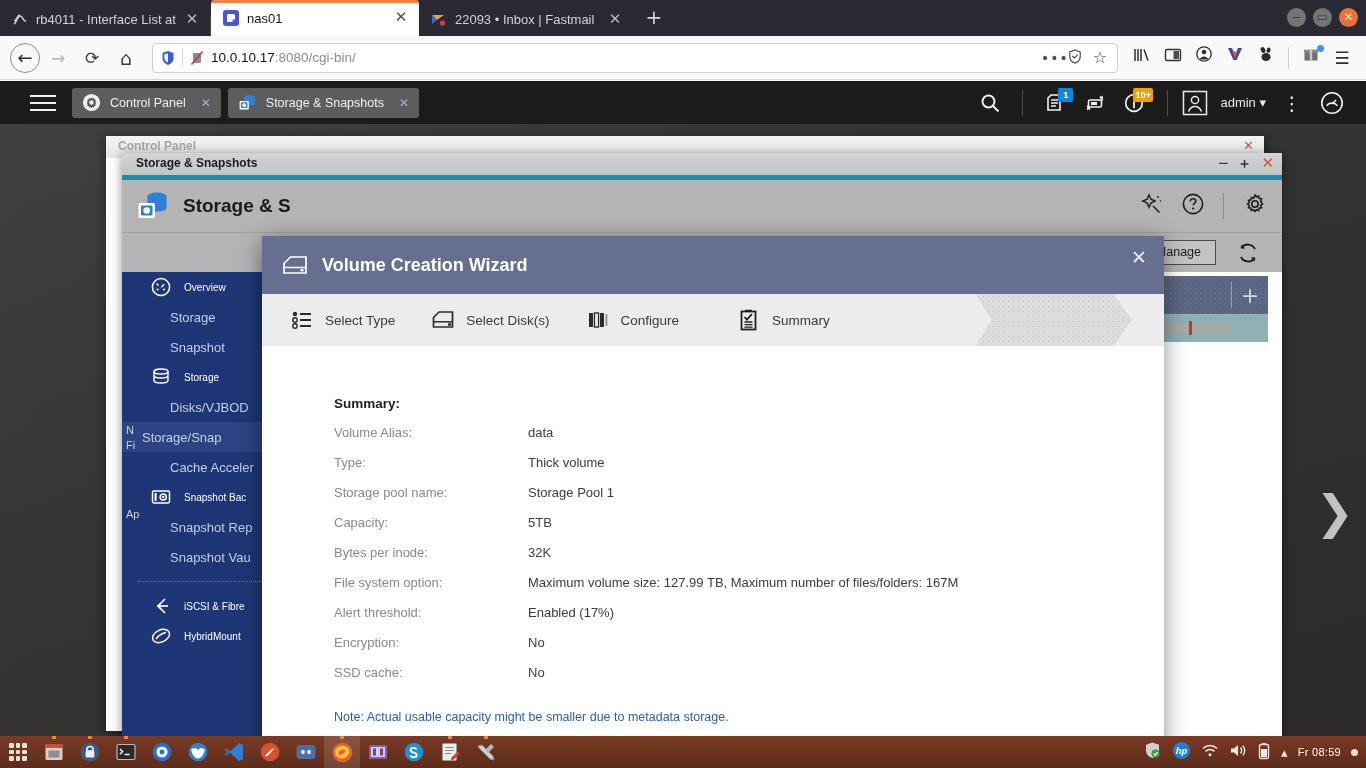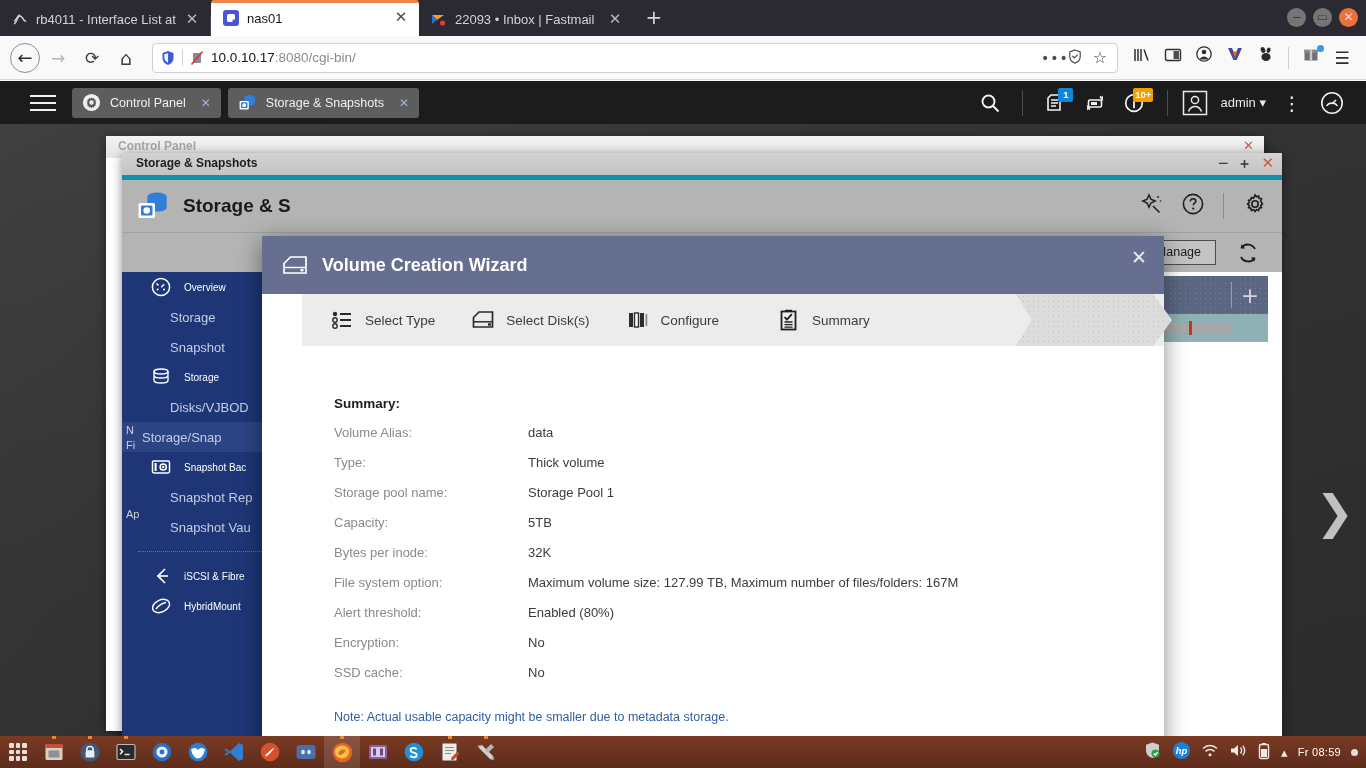--- a/index.html
+++ b/index.html
@@ -279,21 +279,21 @@
     padding-left: 20px; gap: 14px; position: relative;
   }
   #wiz-header .wtitle { color: #ffffff; font-size: 18px; font-weight: bold; }
   #wiz-close {
     position: absolute; right: 12px; top: 8px; width: 26px; height: 26px;
     color: #e9eaf0; font-size: 19px; text-align: center; line-height: 26px;
     font-family: "DejaVu Sans", sans-serif;
   }
   #wiz-steps {
     height: 52px; background: #ececec; display: flex; align-items: center;
-    position: relative; padding-left: 28px; margin-left: 40px;
+    position: relative; padding-left: 28px;
   }
   .step {
     display: flex; align-items: center; gap: 11px; height: 52px;
     padding-right: 36px; position: relative; z-index: 2;
     font-size: 13.5px; color: #3b3b3b;
   }
   .step .sic { width: 24px; height: 24px; flex: 0 0 24px; position: relative; }
   .step.active { padding-left: 22px; padding-right: 40px; }
   #step-chevron {
     position: absolute; left: 714px; top: 0; width: 156px; height: 52px;
@@ -678,20 +678,23 @@
                 </svg>
             </span>
             <span>Storage</span>
           </div>
           <div class="sbitem sub">
               <span>Disks/VJBOD</span>
             </div>
           <div class="sbitem sub active">
               <span>Storage/Snap</span>
             </div>
+          <div class="sbitem sub">
+              <span>Cache Acceler</span>
+            </div>
 
           <div class="sbitem">
             <span class="sbic">
               <svg width="22" height="22" viewBox="0 0 22 22">
                   <rect x="2.5" y="5" width="17" height="12" rx="1.4" fill="none" stroke="#fff" stroke-width="1.5"></rect>
                   <rect x="4.6" y="7" width="2" height="8" fill="#fff"></rect>
                   <circle cx="13.2" cy="11" r="3.1" fill="none" stroke="#fff" stroke-width="1.5"></circle>
                   <circle cx="13.2" cy="11" r="1.2" fill="#fff"></circle>
                 </svg>
             </span>
@@ -833,21 +836,21 @@
           <div class="srow">
             <div class="k">Bytes per inode:</div>
             <div class="v">32K</div>
           </div>
           <div class="srow">
             <div class="k">File system option:</div>
             <div class="v">Maximum volume size: 127.99 TB, Maximum number of files/folders: 167M</div>
           </div>
           <div class="srow">
             <div class="k">Alert threshold:</div>
-            <div class="v">Enabled (80%)</div>
+            <div class="v">Enabled (17%)</div>
           </div>
           <div class="srow">
             <div class="k">Encryption:</div>
             <div class="v">No</div>
           </div>
           <div class="srow">
             <div class="k">SSD cache:</div>
             <div class="v">No</div>
           </div>
 

